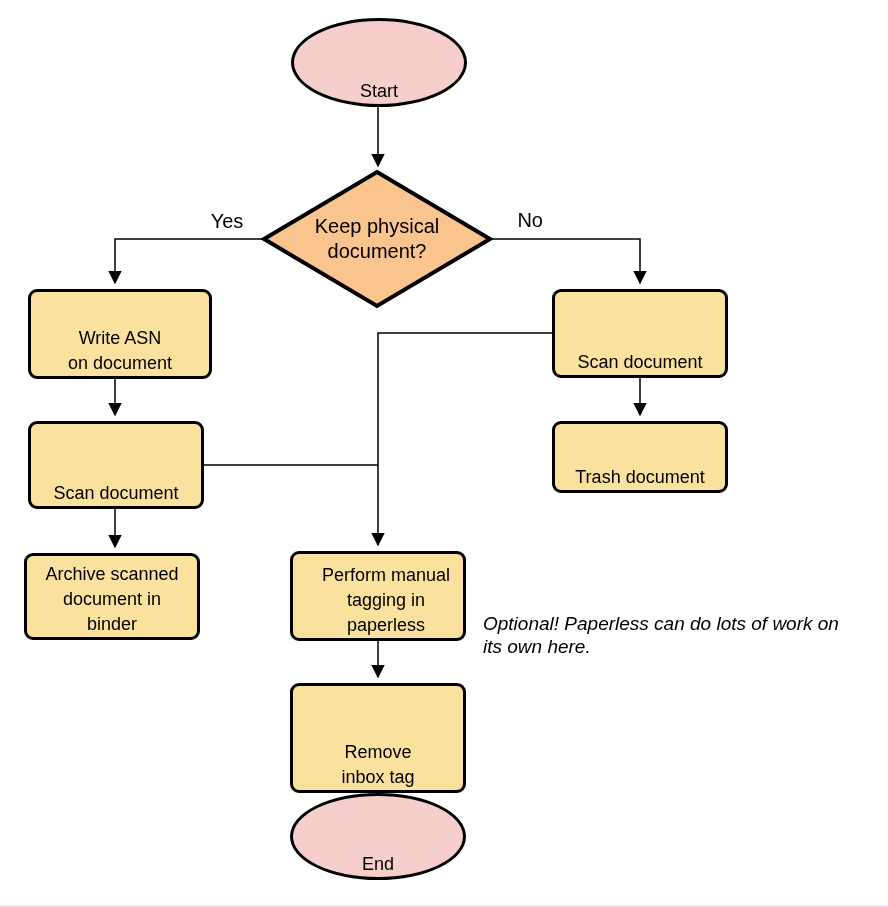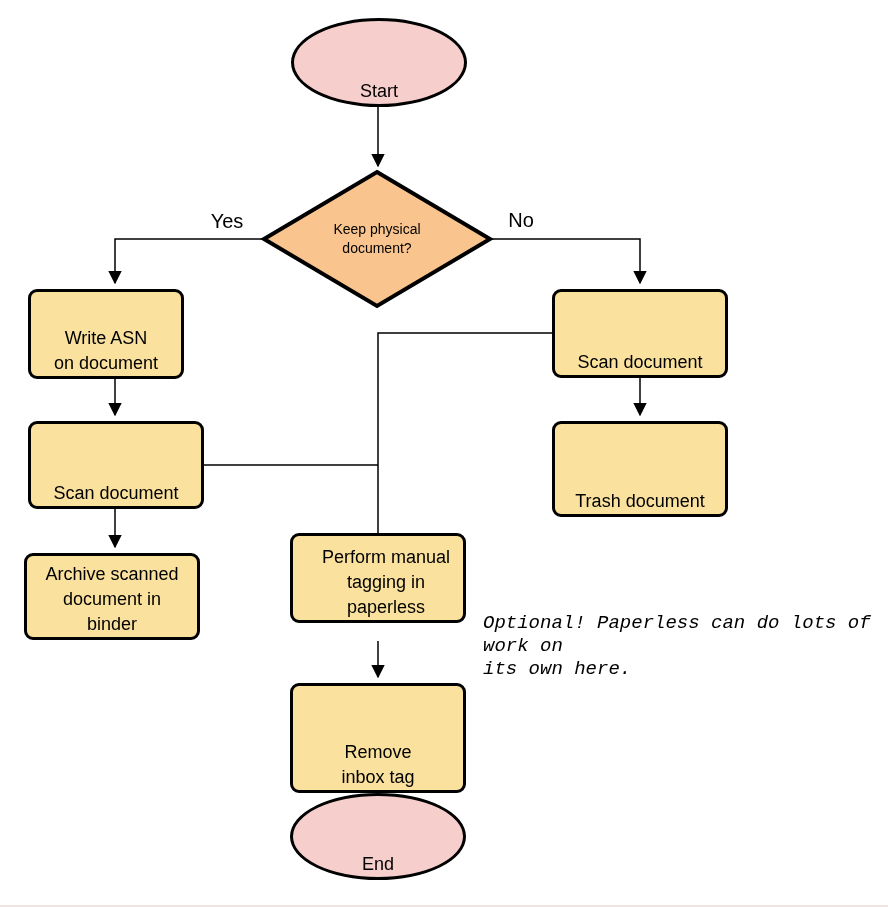--- a/index.html
+++ b/index.html
@@ -37,21 +37,21 @@
   }
   .terminator {
     background: var(--terminator_fill, #f6cecc);
     border: 3px solid var(--shape_border, #000);
     border-radius: 50%;
   }
   .decision-label {
     position: absolute;
     display: flex; align-items: center; justify-content: center;
     text-align: center;
-    font-size: 14px; line-height: 19px;
+    font-size: 20px; line-height: 25px;
     white-space: pre-line;
   }
   .edge-label {
     position: absolute;
     font-size: 20px; line-height: 20px;
     text-align: center;
     width: 44px;
   }
   .annotation {
     position: absolute;
@@ -97,54 +97,54 @@
 
   <div class="decision-label" style="left:277px; top:209px; width:200px; height:60px;">
     <span>Keep physical
 document?</span>
   </div>
 
   <div class="edge-label" style="left:205px; top:211px;">
     <span>Yes</span>
   </div>
 
-  <div class="edge-label" style="left:499px; top:210px;">
+  <div class="edge-label" style="left:499px; top:210px;text-align:right;">
     <span>No</span>
   </div>
 
-  <div class="node process" style="left:28px; top:289px; width:156px; height:90px;">
+  <div class="node process" style="left:28px; top:289px; width:184px; height:90px;">
     <span>Write ASN
 on document</span>
   </div>
 
   <div class="node process" style="left:552px; top:289px; width:176px; height:89px;">
     <span>Scan document</span>
   </div>
 
   <div class="node process" style="left:28px; top:421px; width:176px; height:88px;">
     <span>Scan document</span>
   </div>
 
-  <div class="node process" style="left:552px; top:421px; width:176px; height:96px;">
+  <div class="node process" style="left:552px; top:421px; width:176px; height:72px;">
     <span>Trash document</span>
   </div>
 
   <div class="node process" style="left:24px; top:553px; width:176px; height:87px;">
     <span>Archive scanned
 document in
 binder</span>
   </div>
 
-  <div class="node process" style="left:290px; top:533px; width:176px; height:90px;padding-left:16px;">
+  <div class="node process" style="left:290px; top:551px; width:176px; height:90px;padding-left:16px;">
     <span>Perform manual
 tagging in
 paperless</span>
   </div>
 
-  <div class="annotation" style="left:483px; top:589px; width:404px;font-family:Liberation Mono, monospace;">
+  <div class="annotation" style="left:483px; top:589px; width:404px;">
     <span>Optional! Paperless can do lots of work on
 its own here.</span>
   </div>
 
   <div class="node process" style="left:290px; top:683px; width:176px; height:110px;">
     <span>Remove
 inbox tag</span>
   </div>
 
   <div class="node terminator" style="left:290px; top:793px; width:176px; height:87px;">

